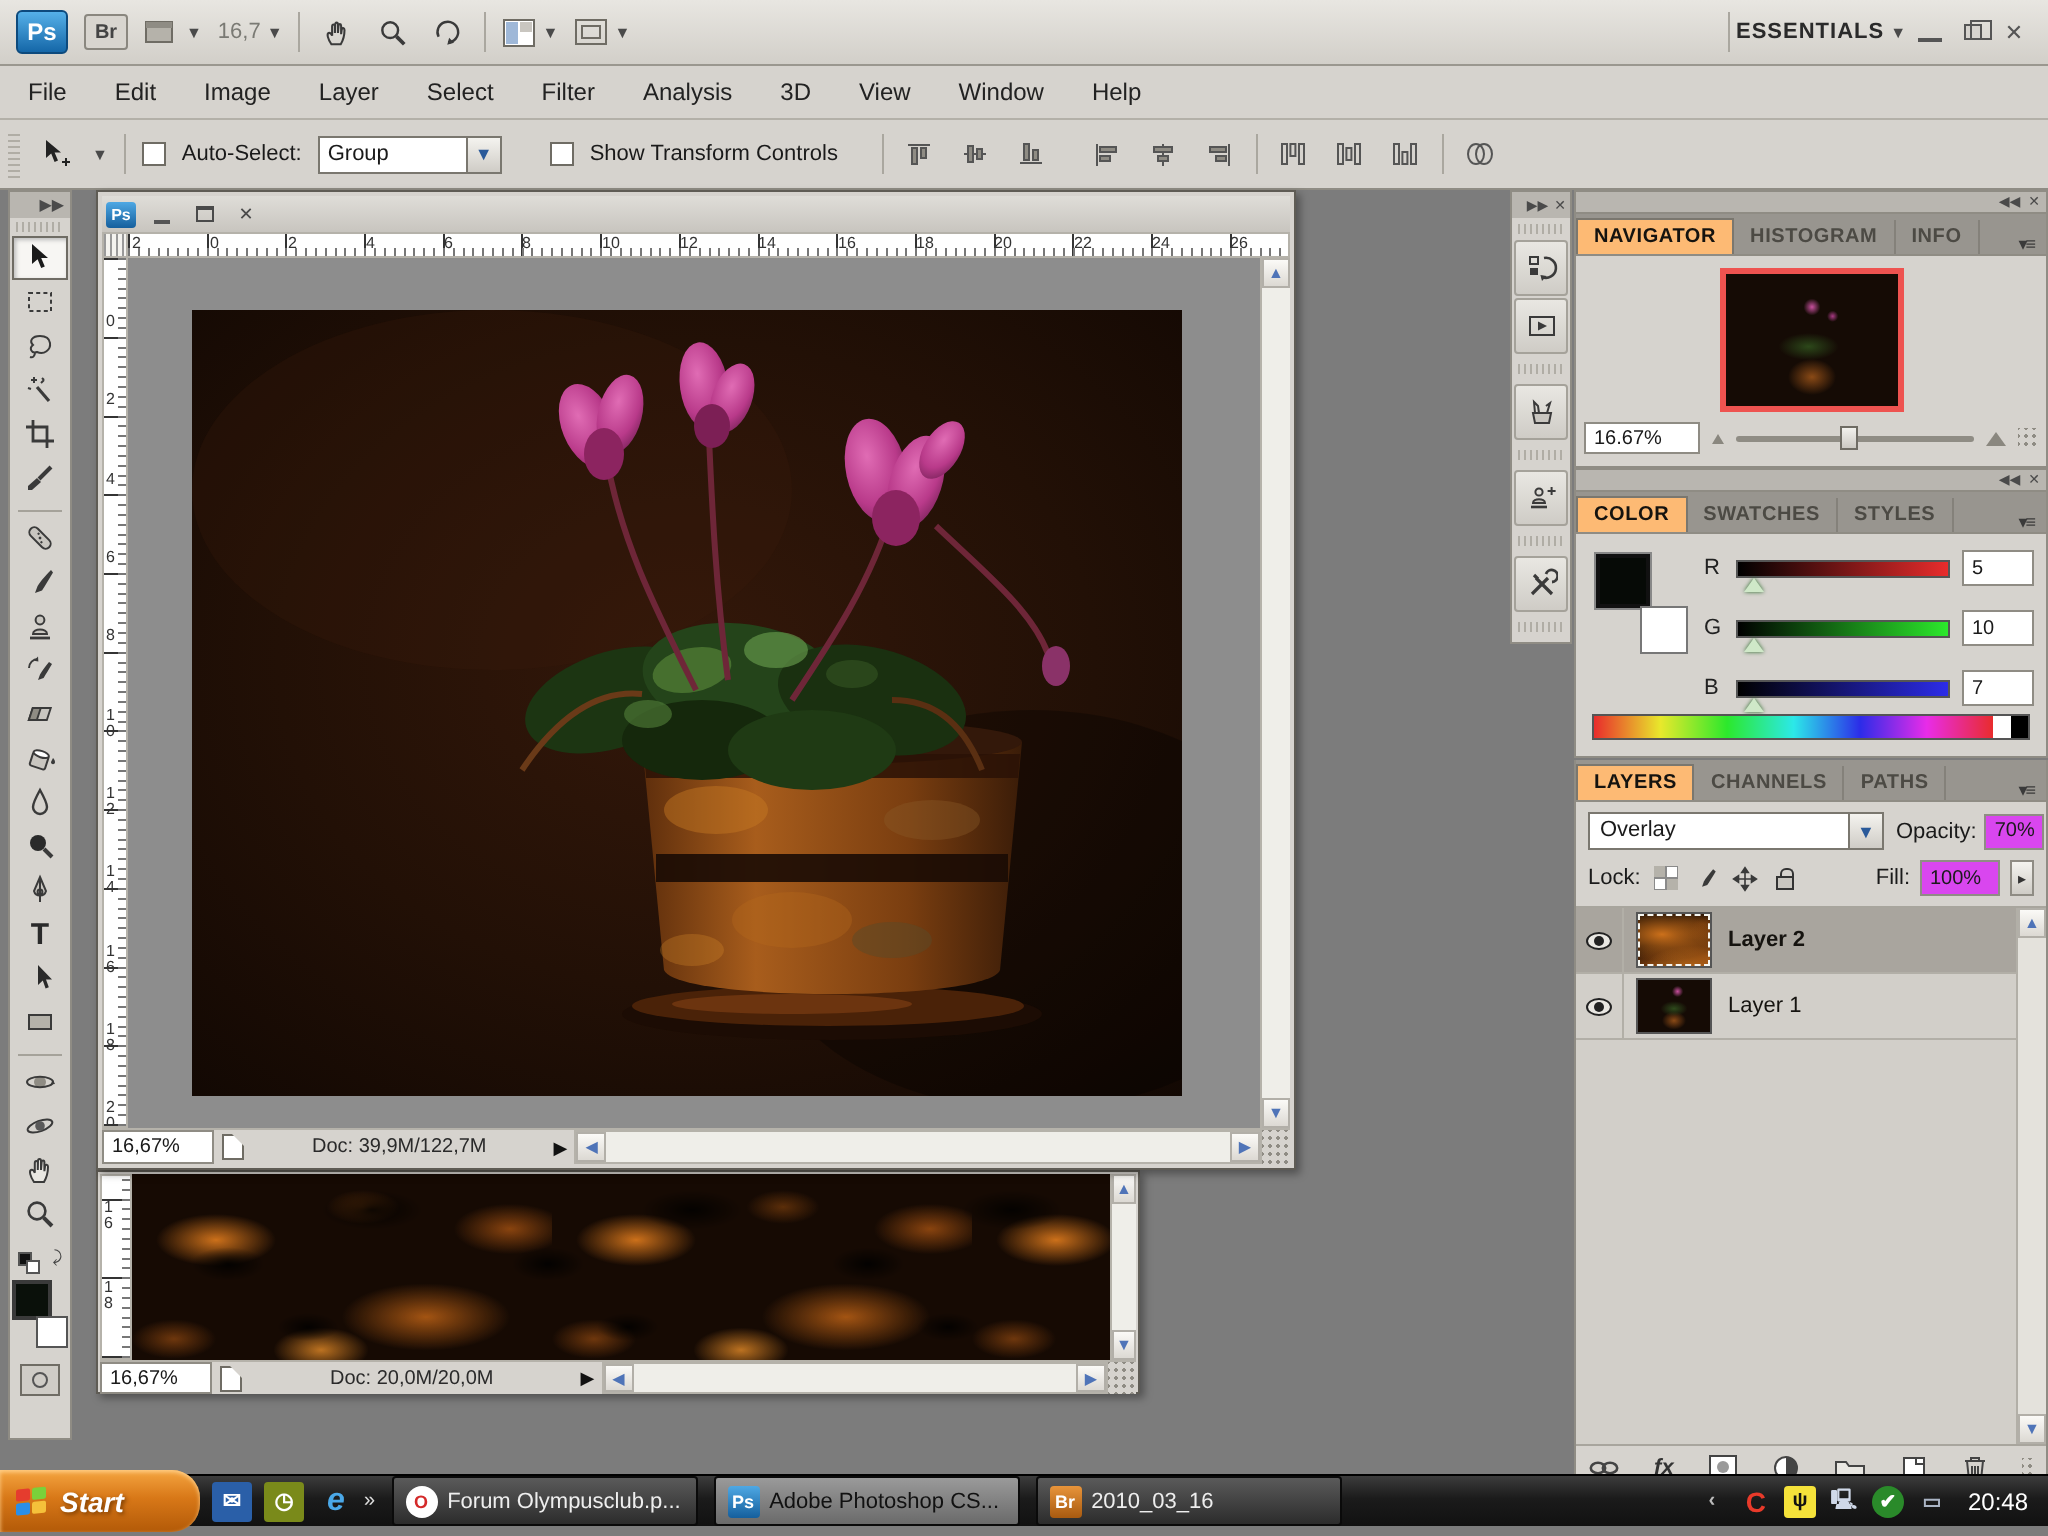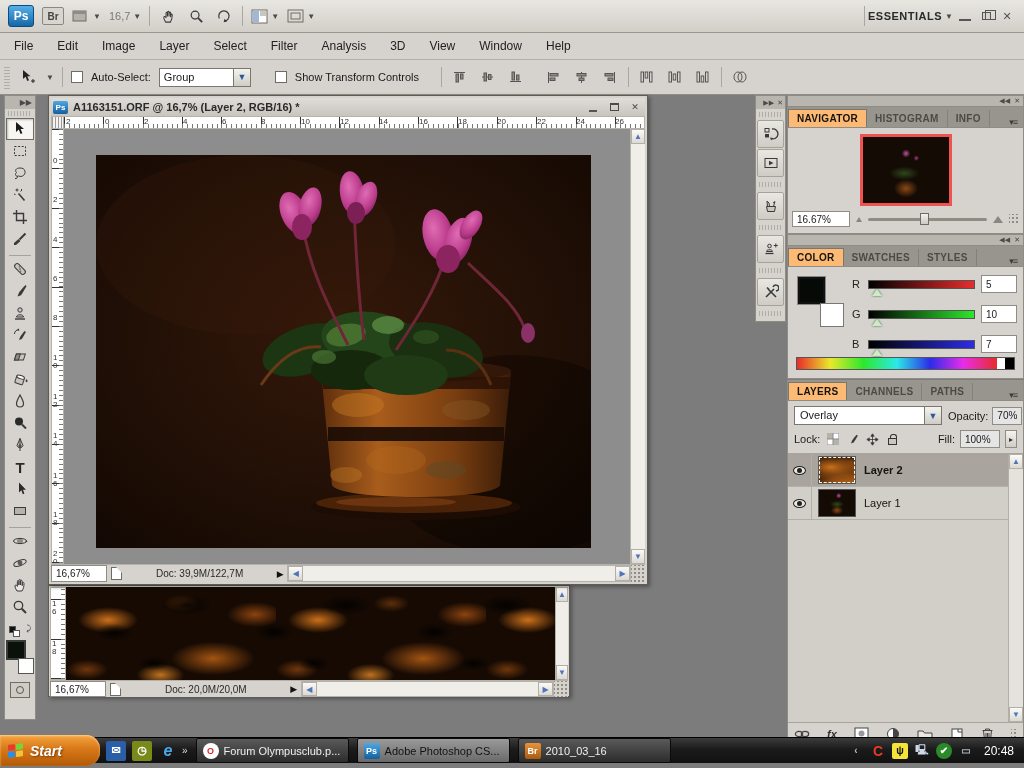--- a/index.html
+++ b/index.html
@@ -104,21 +104,21 @@
   .crow .lbl{width:10px;font-size:11px;color:#222}
   .cbar{flex:1;height:9px;border:1px solid #555;position:relative}
   .cbar .tri{position:absolute;left:3px;bottom:-8px;width:0;height:0;border-left:5px solid transparent;border-right:5px solid transparent;border-bottom:7px solid #cfe8c8;filter:drop-shadow(0 0 1px #2a6a2a)}
   .cval{width:36px;height:18px;background:#fff;border:1px solid #8f8c84;font-size:10px;display:flex;align-items:center;padding:0 4px}
   .spectrum{height:13px;margin:4px 2px 2px;border:1px solid #555;background:linear-gradient(90deg,#e82c2c,#e8e82c,#2ce82c,#2ce8e8,#2c2ce8,#e82ce8,#e82c2c 92%,#fff 92%,#fff 96%,#000 96%)}
   
   .lyrctl{display:flex;align-items:center;gap:4px;padding:5px 6px 4px}
   .combo{display:flex;height:19px;flex:0 0 148px;border:1px solid #7a776f}
   .combo .val{flex:1;background:#fff;padding:2px 5px}
   .combo .arr{width:17px;background:linear-gradient(#f4f3ef,#cfccc6);border-left:1px solid #7a776f;display:flex;align-items:center;justify-content:center;color:#2a5a9a;font-size:9px}
-  .pctf{width:40px;height:18px;background:#e5e5e5;border:1px solid #8f8c84;display:flex;align-items:center;padding:0 4px;font-size:10px}
+  .pctf{width:40px;height:18px;background:#d946ef;border:1px solid #8f8c84;display:flex;align-items:center;padding:0 4px;font-size:10px}
   .spin{width:12px;height:18px;display:flex;align-items:center;justify-content:center;background:linear-gradient(#f4f3ef,#cfccc6);border:1px solid #8f8c84;font-size:8px;color:#333}
   .lockrow{display:flex;align-items:center;gap:5px;padding:1px 6px 5px;border-bottom:1px solid #a8a59d}
   .lockico{width:15px;height:14px;display:flex;align-items:center;justify-content:center}
   .lyrarea{position:relative;background:#d2cfc9}
   .lyrrows{margin-right:15px}
   .lrow{height:33px;display:flex;align-items:center;border-bottom:1px solid #b2afa7;background:#d2cfc9}
   .lrow.sel{background:#a9a59e}
   .eyebox{width:24px;align-self:stretch;border-right:1px solid #b2afa7;display:flex;align-items:center;justify-content:center}
   .eye{width:13px;height:9px;border:1px solid #222;border-radius:50%;position:relative;background:#e9e7e2}
   .eye:after{content:"";position:absolute;left:3px;top:1px;width:5px;height:5px;background:#222;border-radius:50%}
@@ -500,21 +500,20 @@
       <div class="track"></div>
       <div class="sbbtn">▶</div>
     </div>
     <div class="gripcorner"></div>
   </div>
 </div>
 
 <div class="docwin" style="left:48px;top:95px;width:600px;height:490px">
   <div class="dtitle">
     <div class="psmini">Ps</div>
-    <div class="txt">A1163151.ORF @ 16,7% (Layer 2, RGB/16) *</div>
     <div class="dbtn">
         <span class="minig" style="width:8px;border-bottom-width:2px"></span>
       </div>
     <div class="dbtn">
         <span style="width:9px;height:8px;border:1px solid #4a4a4a;border-top-width:2px"></span>
       </div>
     <div class="dbtn">✕</div>
   </div>
   <div class="rulrow">
     <div class="rulcorner"></div>

